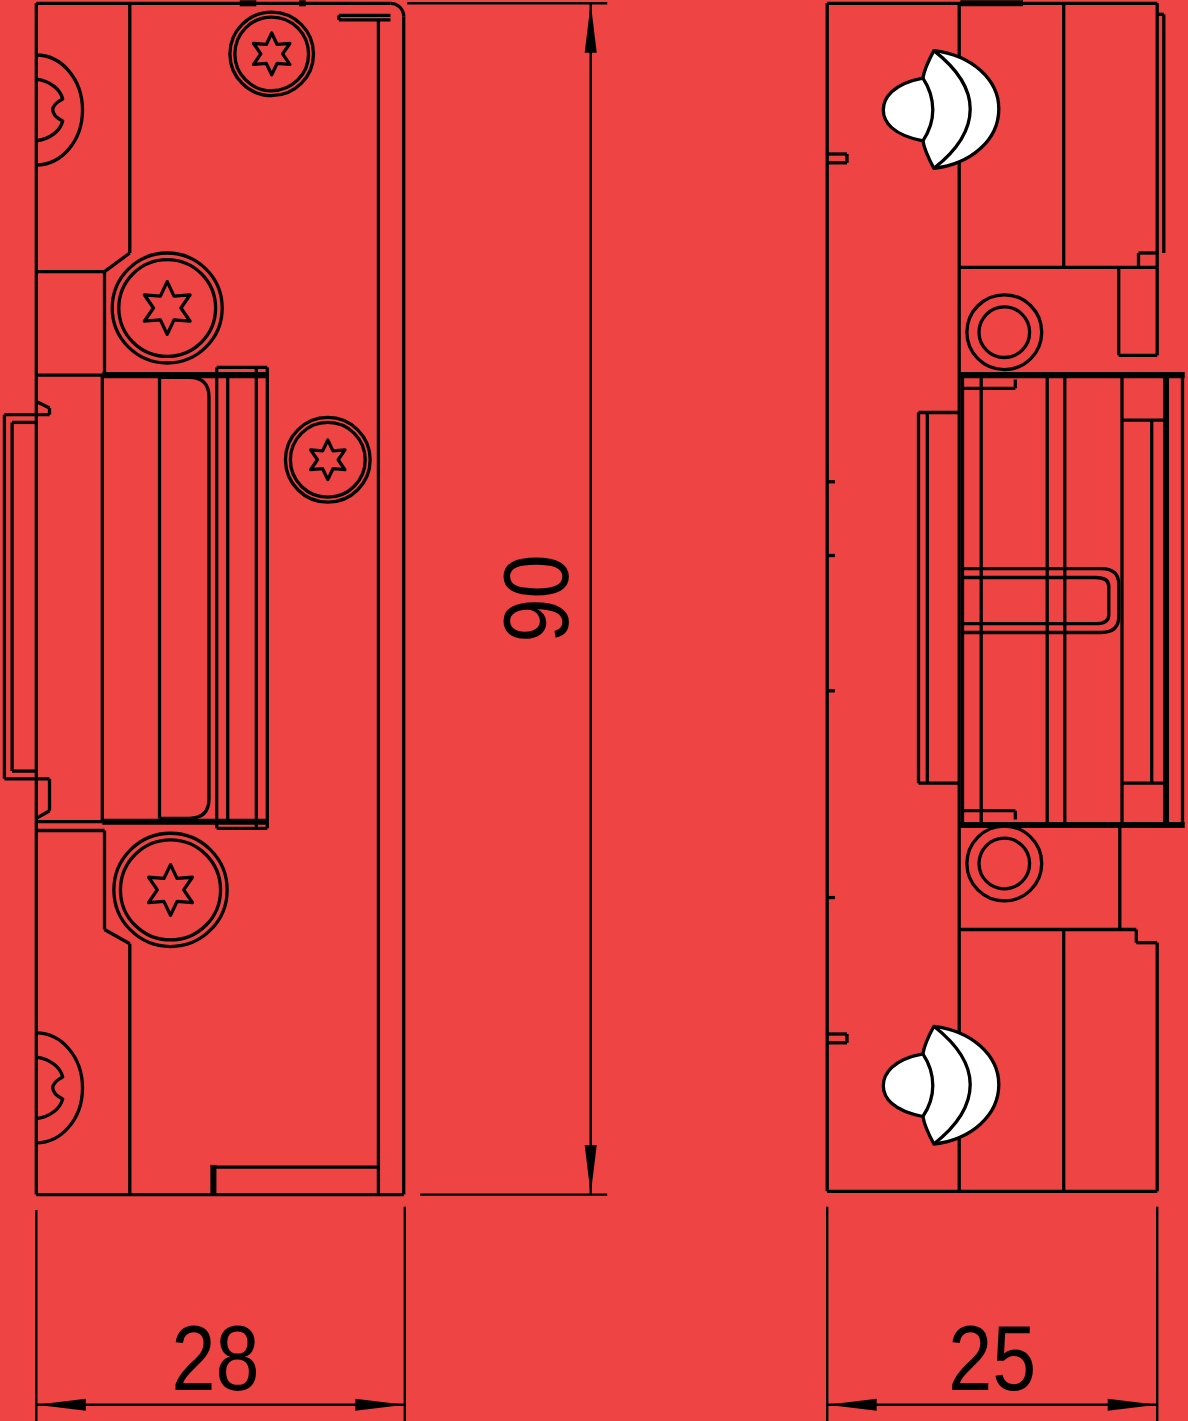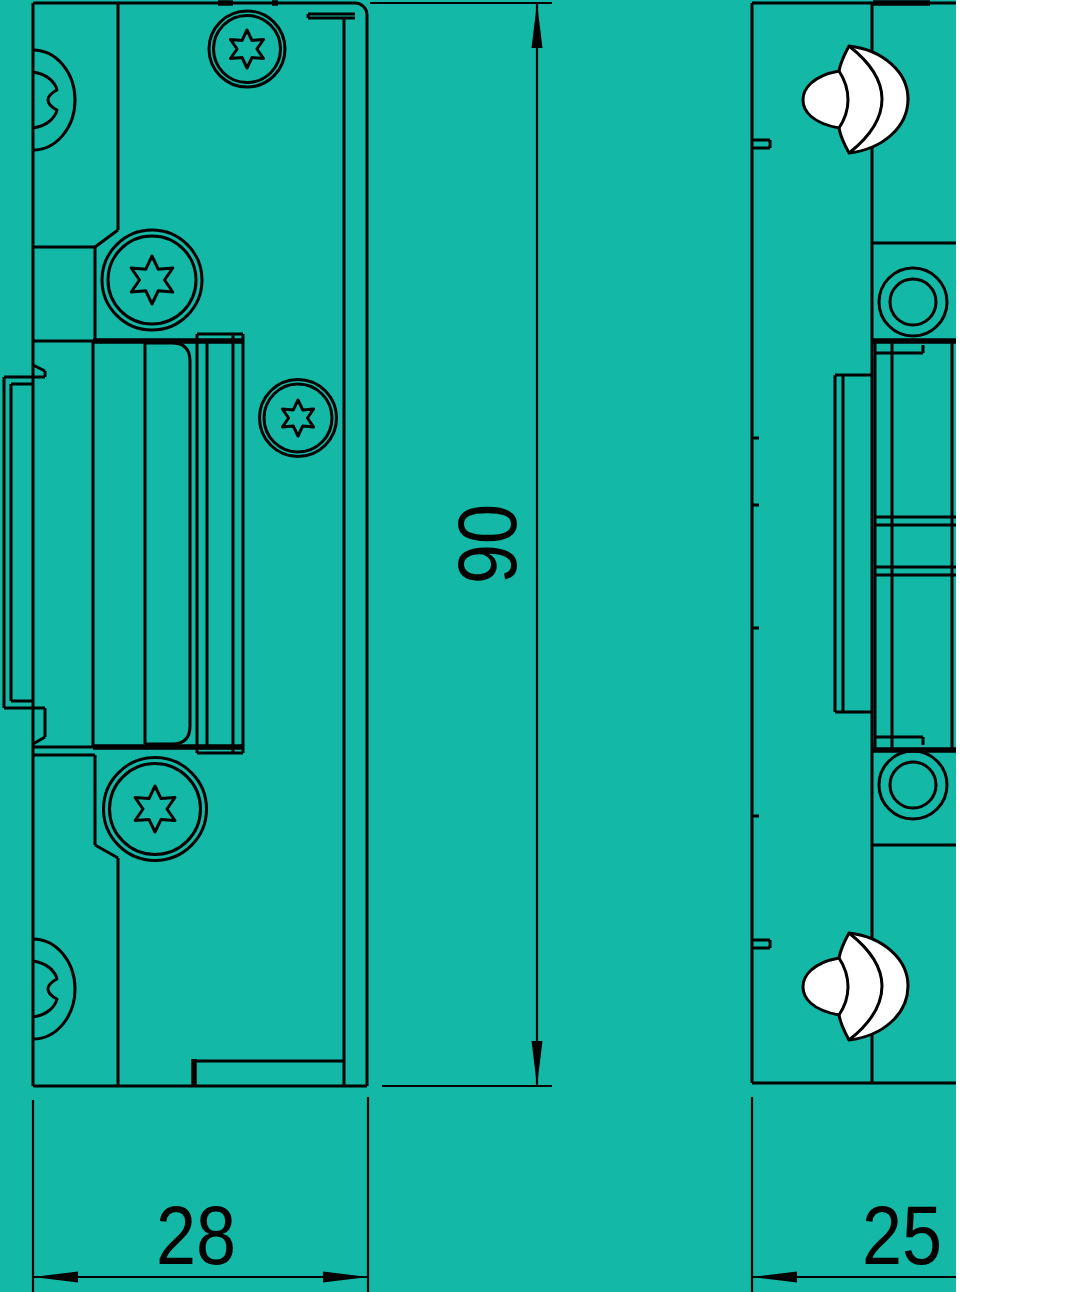--- a/index.html
+++ b/index.html
@@ -1,16 +1,16 @@
 <!DOCTYPE html>
 <html><head>
 <meta charset="utf-8">
 <style>
   html,body{margin:0;padding:0;background:#ffffff;}
-  .stage{width:956px;height:1292px;background:#14b8a6;position:relative;overflow:hidden;}
+  .stage{width:1080px;height:1292px;background:#ef4444;position:relative;overflow:hidden;}
   svg{display:block;}
   .s{stroke:#000000;fill:none;stroke-width:3;stroke-linecap:butt;stroke-linejoin:round;}
   .t{stroke:#000000;fill:none;stroke-width:5.5;stroke-linecap:butt;}
   .d{stroke:#000000;fill:none;stroke-width:2.2;stroke-linecap:butt;}
   .w{fill:#ffffff;stroke:#000000;stroke-width:3;stroke-linejoin:round;}
   .ar{fill:#000000;stroke:none;}
   .dimtext{font-family:"Liberation Sans", sans-serif;font-size:84px;fill:#000000;}
 </style>
 </head>
 <body>

